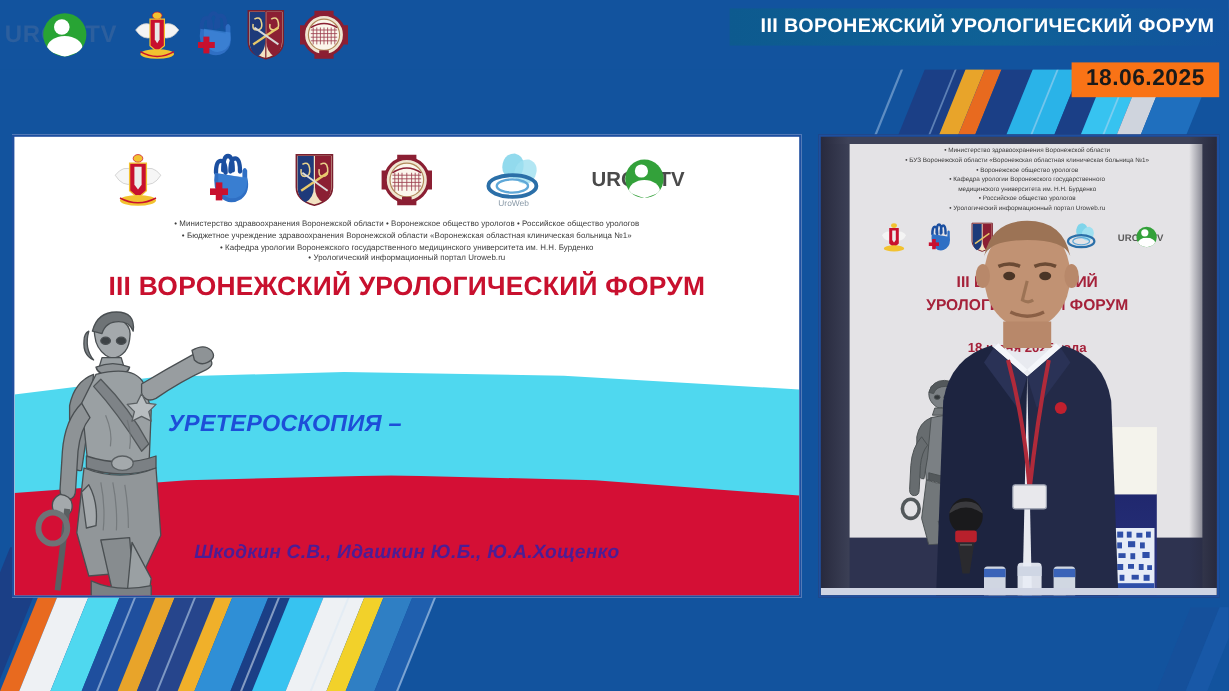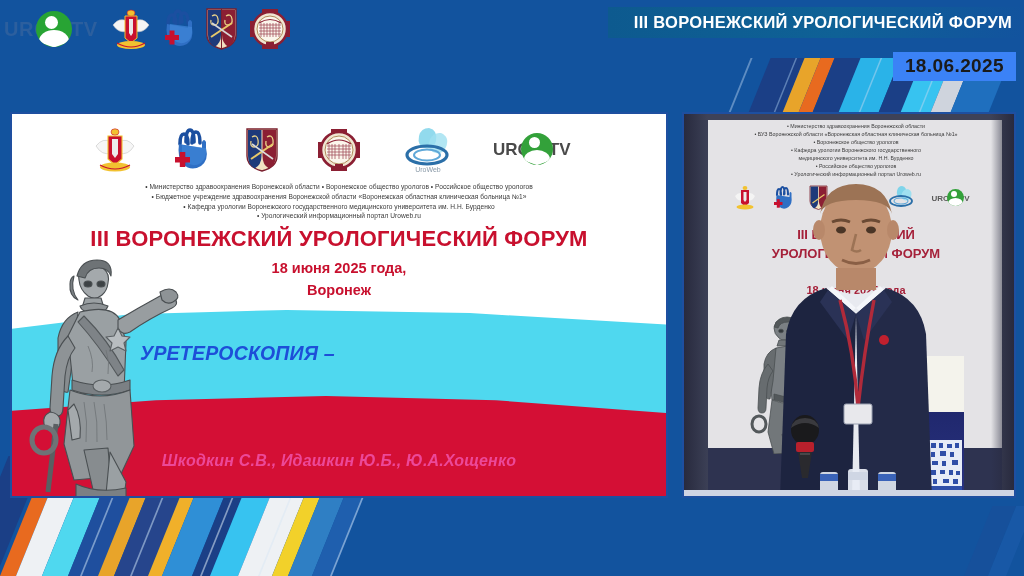--- a/index.html
+++ b/index.html
@@ -73,21 +73,21 @@
     display: flex; align-items: center; justify-content: flex-end;
     padding: 0 12px 0 26px;
     z-index: 9;
   }
   #header-banner .ht {
     color: #ffffff; font-size: 16.5px; font-weight: bold;
     letter-spacing: 0.3px; white-space: nowrap;
   }
   #date-box {
     position: absolute; right: 8px; top: 52px;
-    background: #3b82f6;
+    background: #f97316;
     padding: 3px 12px 4px 12px;
     z-index: 9;
   }
   #date-box .dt {
     color: #1a1a1a; font-size: 19px; font-weight: bold; letter-spacing: 0.4px;
   }
 
   
   #slide {
     position: absolute; left: 10px; top: 112px;
@@ -187,21 +187,21 @@
   #pres-title .l2 {
     font-size: 19.5px; font-weight: bold; font-style: italic;
     color: #14181c; letter-spacing: 0.2px;
     text-align: right; margin-top: 10px;
   }
 
   
   #authors {
     position: absolute; left: 0; top: 338px; width: 100%;
     text-align: center;
-    color: #ec4899; font-size: 16px; font-weight: bold; font-style: italic;
+    color: #4c1d95; font-size: 16px; font-weight: bold; font-style: italic;
     letter-spacing: 0.2px;
     z-index: 4;
   }
 
   
   #video-panel {
     position: absolute; left: 682px; top: 112px;
     width: 334px; height: 386px;
     border: 2px solid #1e4fa0;
     background: #2e3350;
@@ -501,24 +501,20 @@
       </div>
 
       <div id="org-text">
         <div>• Министерство здравоохранения Воронежской области • Воронежское общество урологов • Российское общество урологов</div>
         <div>• Бюджетное учреждение здравоохранения Воронежской области «Воронежская областная клиническая больница №1»</div>
         <div>• Кафедра урологии Воронежского государственного медицинского университета им. Н.Н. Бурденко</div>
         <div>• Урологический информационный портал Uroweb.ru</div>
       </div>
 
       <div id="forum-title">III ВОРОНЕЖСКИЙ УРОЛОГИЧЕСКИЙ ФОРУМ</div>
-      <div id="forum-date">
-        <div>18 июня 2025 года,</div>
-        <div>Воронеж</div>
-      </div>
 
       <div id="statue">
         <svg viewBox="0 0 175 244" width="175" height="244">
           <g fill="#8e9396" stroke="#4a4f52" stroke-width="1.1" stroke-linejoin="round">
 
             <path d="M58 16 q12 -10 24 -1 q6 5 4 14 q-1 8 -6 12 q-7 6 -14 1 q-8 -6 -9 -16 q-1 -6 1 -10z" fill="#a4a9ac"></path>
 
             <path d="M55 22 q4 -16 20 -16 q16 0 14 16 q-3 -8 -12 -8 q-11 0 -14 10z" fill="#6e7376"></path>
             <path d="M52 22 q-4 14 4 24 q-9 -4 -8 -16 q0 -6 4 -8z" fill="#7b8084"></path>
 

